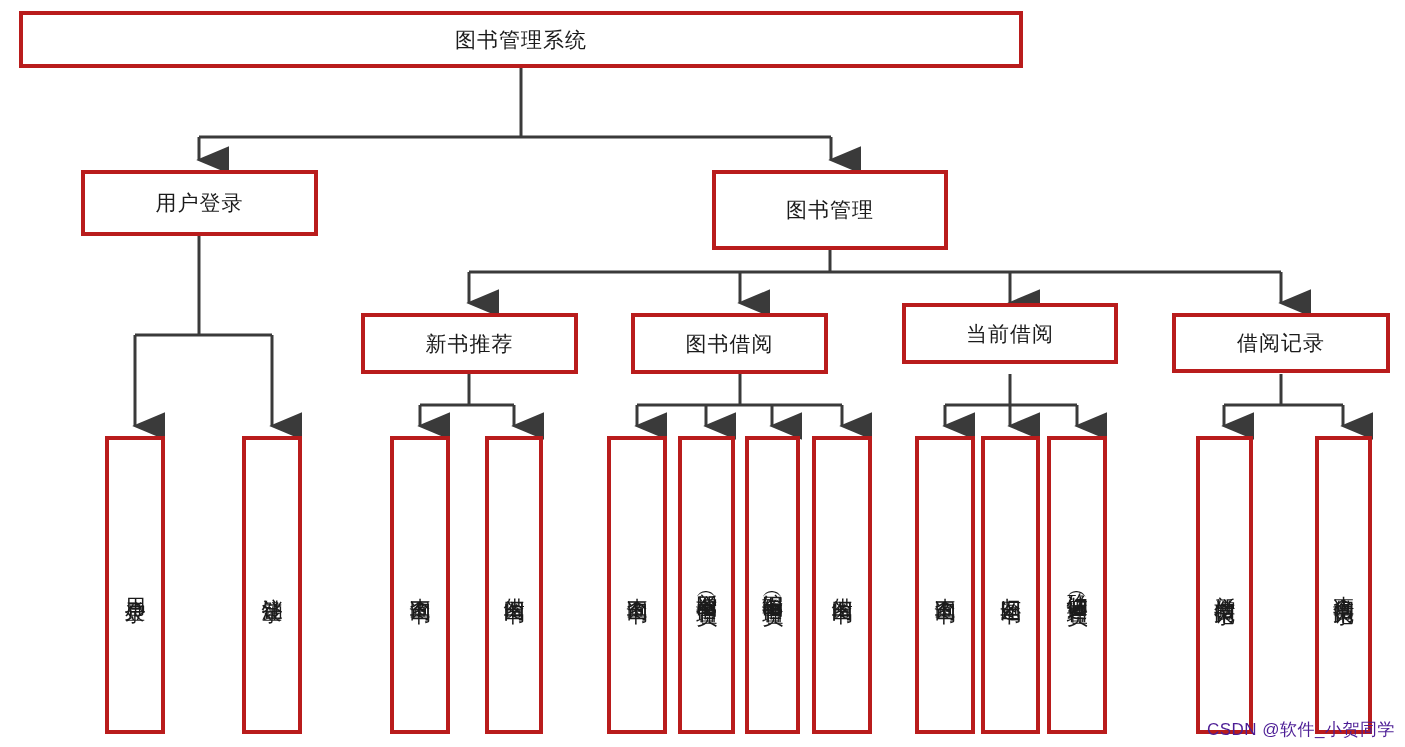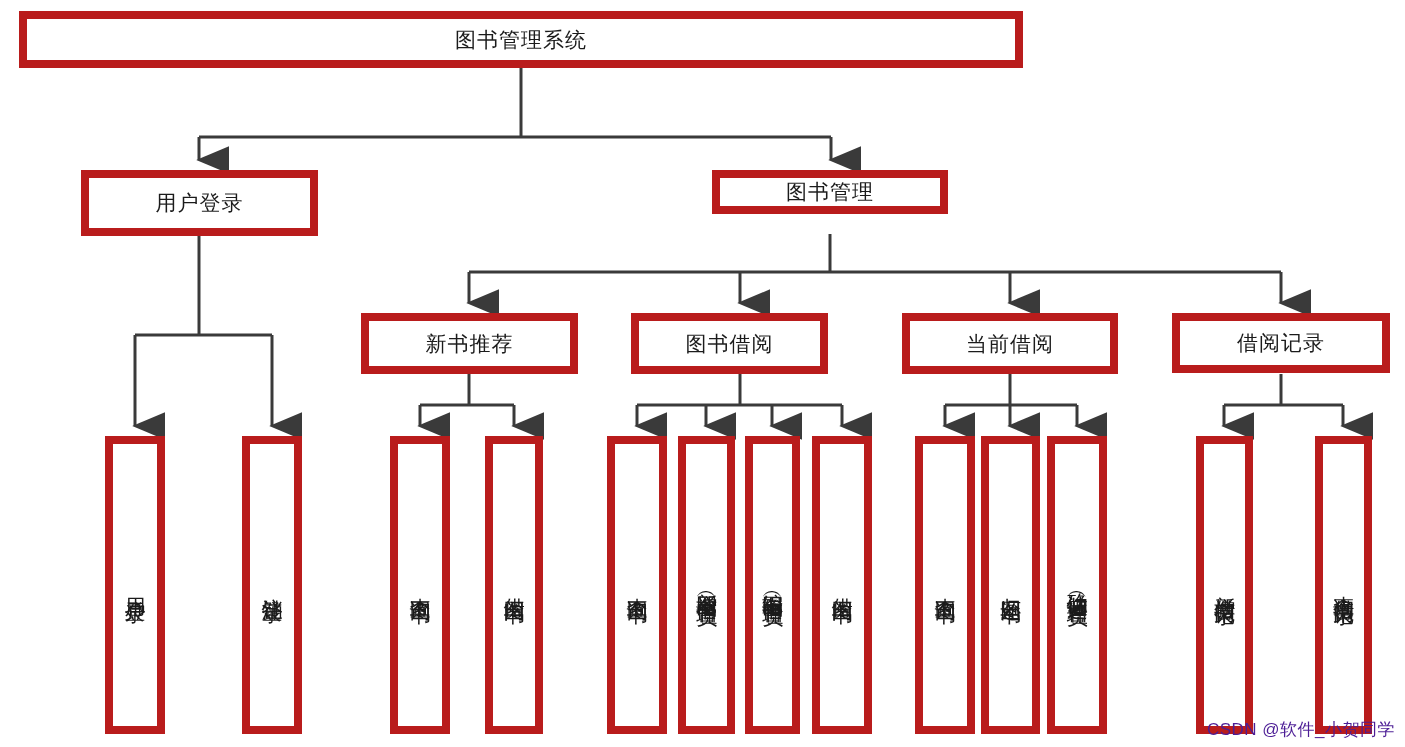--- a/index.html
+++ b/index.html
@@ -16,21 +16,21 @@
   }
   svg#wires{
     position:absolute;
     left:0;top:0;
     width:1405px;height:747px;
     pointer-events:none;
   }
   .node{
     position:absolute;
     box-sizing:border-box;
-    border:8px solid #b91c1c;
+    border:4px solid #b91c1c;
     background:#ffffff;
     display:flex;
     align-items:center;
     justify-content:center;
     color:#1b1b1b;
     text-align:right;
   }
   .node.h{
     font-size:21px;
     letter-spacing:1px;
@@ -113,33 +113,33 @@
   </svg>
 
   <div class="node h" style="left:19px;top:11px;width:1004px;height:57px;">
     <span class="htext">图书管理系统</span>
   </div>
 
   <div class="node h" style="left:81px;top:170px;width:237px;height:66px;">
     <span class="htext">用户登录</span>
   </div>
 
-  <div class="node h" style="left:712px;top:170px;width:236px;height:44px;">
+  <div class="node h" style="left:712px;top:170px;width:236px;height:80px;">
     <span class="htext">图书管理</span>
   </div>
 
   <div class="node h" style="left:361px;top:313px;width:217px;height:61px;">
     <span class="htext">新书推荐</span>
   </div>
 
   <div class="node h" style="left:631px;top:313px;width:197px;height:61px;">
     <span class="htext">图书借阅</span>
   </div>
 
-  <div class="node h" style="left:902px;top:313px;width:216px;height:61px;">
+  <div class="node h" style="left:902px;top:303px;width:216px;height:61px;">
     <span class="htext">当前借阅</span>
   </div>
 
   <div class="node h" style="left:1172px;top:313px;width:218px;height:60px;">
     <span class="htext">借阅记录</span>
   </div>
 
   <div class="node v" style="left:105px;top:436px;width:60px;height:298px;">
     <span class="vtext">用户登录</span>
   </div>

